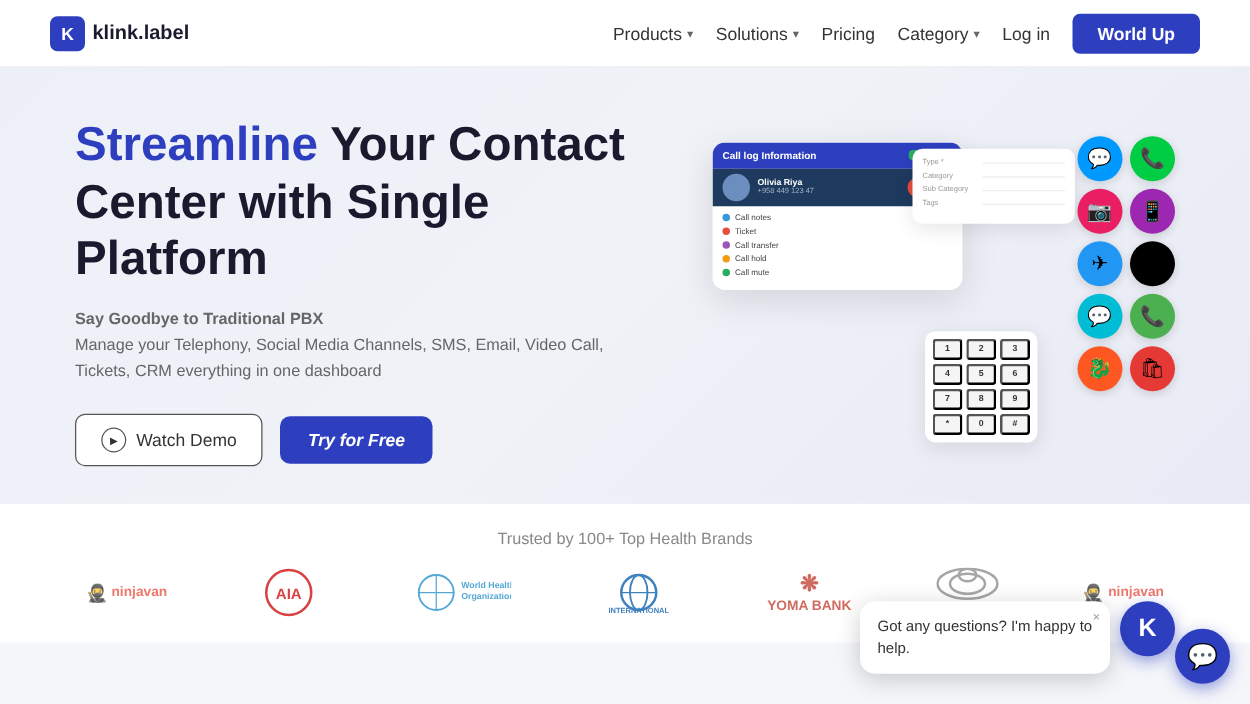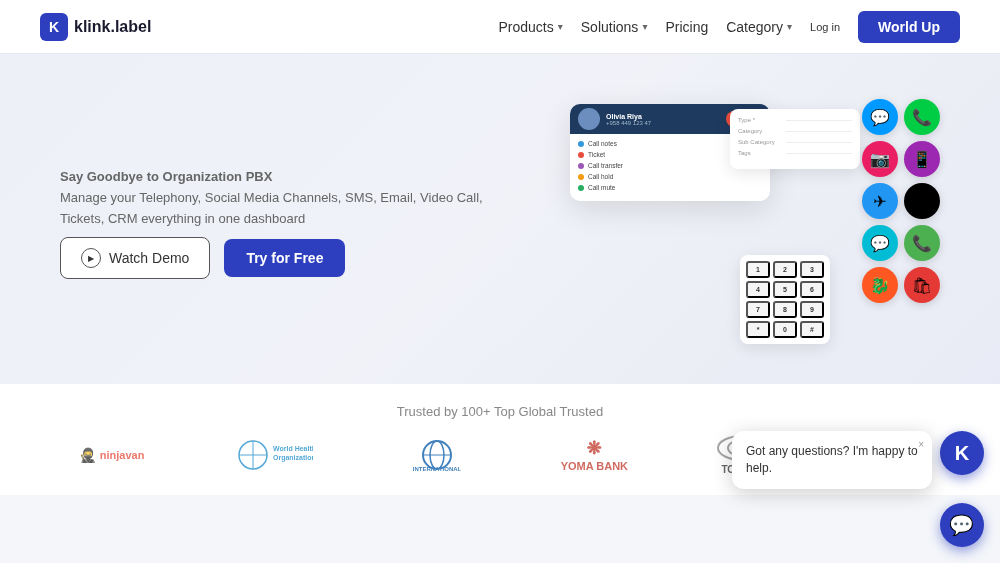--- a/index.html
+++ b/index.html
@@ -48,21 +48,21 @@
       font-size: 14px;
       color: #333;
       cursor: pointer;
       display: flex;
       align-items: center;
       gap: 4px;
       text-decoration: none;
     }
     .chevron { font-size: 10px; color: #666; }
     .btn-login {
-      font-size: 11px;
+      font-size: 14px;
       color: #333;
       cursor: pointer;
       background: none;
       border: none;
       padding: 0;
     }
     .btn-signup {
       background: #2d3fbe;
       color: #fff;
       border: none;
@@ -101,21 +101,21 @@
     .hero-subtitle {
       font-size: 13px;
       color: #666;
       font-weight: 600;
       margin-bottom: 4px;
     }
     .hero-desc {
       font-size: 13px;
       color: #666;
       line-height: 1.6;
-      margin-bottom: 8px;
+      margin-bottom: 24px;
     }
     .hero-buttons {
       display: flex;
       gap: 14px;
       align-items: center;
     }
     .btn-demo {
       display: flex;
       align-items: center;
       gap: 8px;
@@ -140,20 +140,21 @@
     }
     .btn-try {
       background: #2d3fbe;
       color: #fff;
       border: none;
       padding: 11px 22px;
       border-radius: 8px;
       font-size: 14px;
       font-weight: 600;
       cursor: pointer;
+      font-style: italic;
     }
 
     
     .hero-visual {
       flex: 1;
       display: flex;
       justify-content: center;
       align-items: center;
       position: relative;
       height: 260px;
@@ -365,21 +366,21 @@
       display: flex;
       align-items: center;
       justify-content: center;
       box-shadow: 0 4px 12px rgba(45,63,190,0.5);
       cursor: pointer;
       margin-left: auto;
     }
     .chat-trigger-icon { color: #fff; font-size: 20px; }
     .chat-popup {
       display: flex;
-      flex-direction: column;
+      flex-direction: row;
       align-items: flex-end;
     }
     .chat-panel {
       background: #fff;
       border-radius: 12px;
       box-shadow: 0 4px 20px rgba(0,0,0,0.2);
       padding: 12px 14px;
       font-size: 12px;
       color: #333;
       width: 200px;
@@ -424,34 +425,41 @@
       <span>Category</span>
       <span class="chevron">▾</span>
     </a>
     <button class="btn-login">Log in</button>
     <button class="btn-signup">World Up</button>
   </div>
 </nav>
 
 <section class="hero">
   <div class="hero-content">
-    <p class="hero-subtitle">Say Goodbye to Organization PBX</p>
+    <h1 class="hero-title">
+      <span class="highlight">Streamline</span><span> Your Contact Center with Single Platform</span>
+    </h1>
+    <p class="hero-subtitle">Say Goodbye to Traditional PBX</p>
     <p class="hero-desc">Manage your Telephony, Social Media Channels, SMS, Email, Video Call, Tickets, CRM everything in one dashboard</p>
     <div class="hero-buttons">
       <button class="btn-demo">
         <span class="play-icon">▶</span>
         <span>Watch Demo</span>
       </button>
       <button class="btn-try">Try for Free</button>
     </div>
   </div>
 
   <div class="hero-visual">
 
     <div class="dashboard-card">
+      <div class="card-header">
+        <span>Call log Information</span>
+        <span style="font-size:6px;background:#27ae60;padding:1px 4px;border-radius:3px;">Add label</span>
+      </div>
       <div class="card-calling-bar">
         <div class="caller-avatar"></div>
         <div class="caller-info">
           <div class="caller-name">Olivia Riya</div>
           <div class="caller-num">+958 449 123 47</div>
         </div>
         <div class="call-actions">
           <button class="call-btn red">✕</button>
           <button class="call-btn green">✔</button>
         </div>
@@ -530,30 +538,36 @@
         <div class="app-icon" style="background:#000;">♪</div>
         <div class="app-icon" style="background:#4caf50;">📞</div>
         <div class="app-icon" style="background:#e53935;">🛍</div>
       </div>
     </div>
 
   </div>
 </section>
 
 <section class="brands-section">
-  <p class="brands-title">Trusted by 100+ Top Global Trusted</p>
+  <p class="brands-title">Trusted by 100+ Top Health Brands</p>
   <div class="brands-row">
 
     <div class="brand-item">
       <span class="brand-logo">
         <span style="color:#e74c3c;font-size:14px;">🥷</span>
         <span class="brand-ninja">ninjavan</span>
       </span>
     </div>
 
+    <div class="brand-item">
+      <svg width="60" height="40" viewBox="0 0 60 40">
+        <circle cx="30" cy="20" r="18" fill="none" stroke="#cc0000" stroke-width="2"></circle>
+        <text x="30" y="25" text-anchor="middle" font-size="12" font-weight="900" fill="#cc0000">AIA</text>
+      </svg>
+    </div>
 
     <div class="brand-item">
       <svg width="80" height="40" viewBox="0 0 80 40">
         <circle cx="20" cy="20" r="14" fill="none" stroke="#1a8bc8" stroke-width="1.5"></circle>
         <line x1="20" y1="6" x2="20" y2="34" stroke="#1a8bc8" stroke-width="1"></line>
         <line x1="6" y1="20" x2="34" y2="20" stroke="#1a8bc8" stroke-width="1"></line>
         <text x="40" y="16" font-size="7" font-weight="700" fill="#1a8bc8">World Health</text>
         <text x="40" y="25" font-size="7" font-weight="700" fill="#1a8bc8">Organization</text>
       </svg>
     </div>

